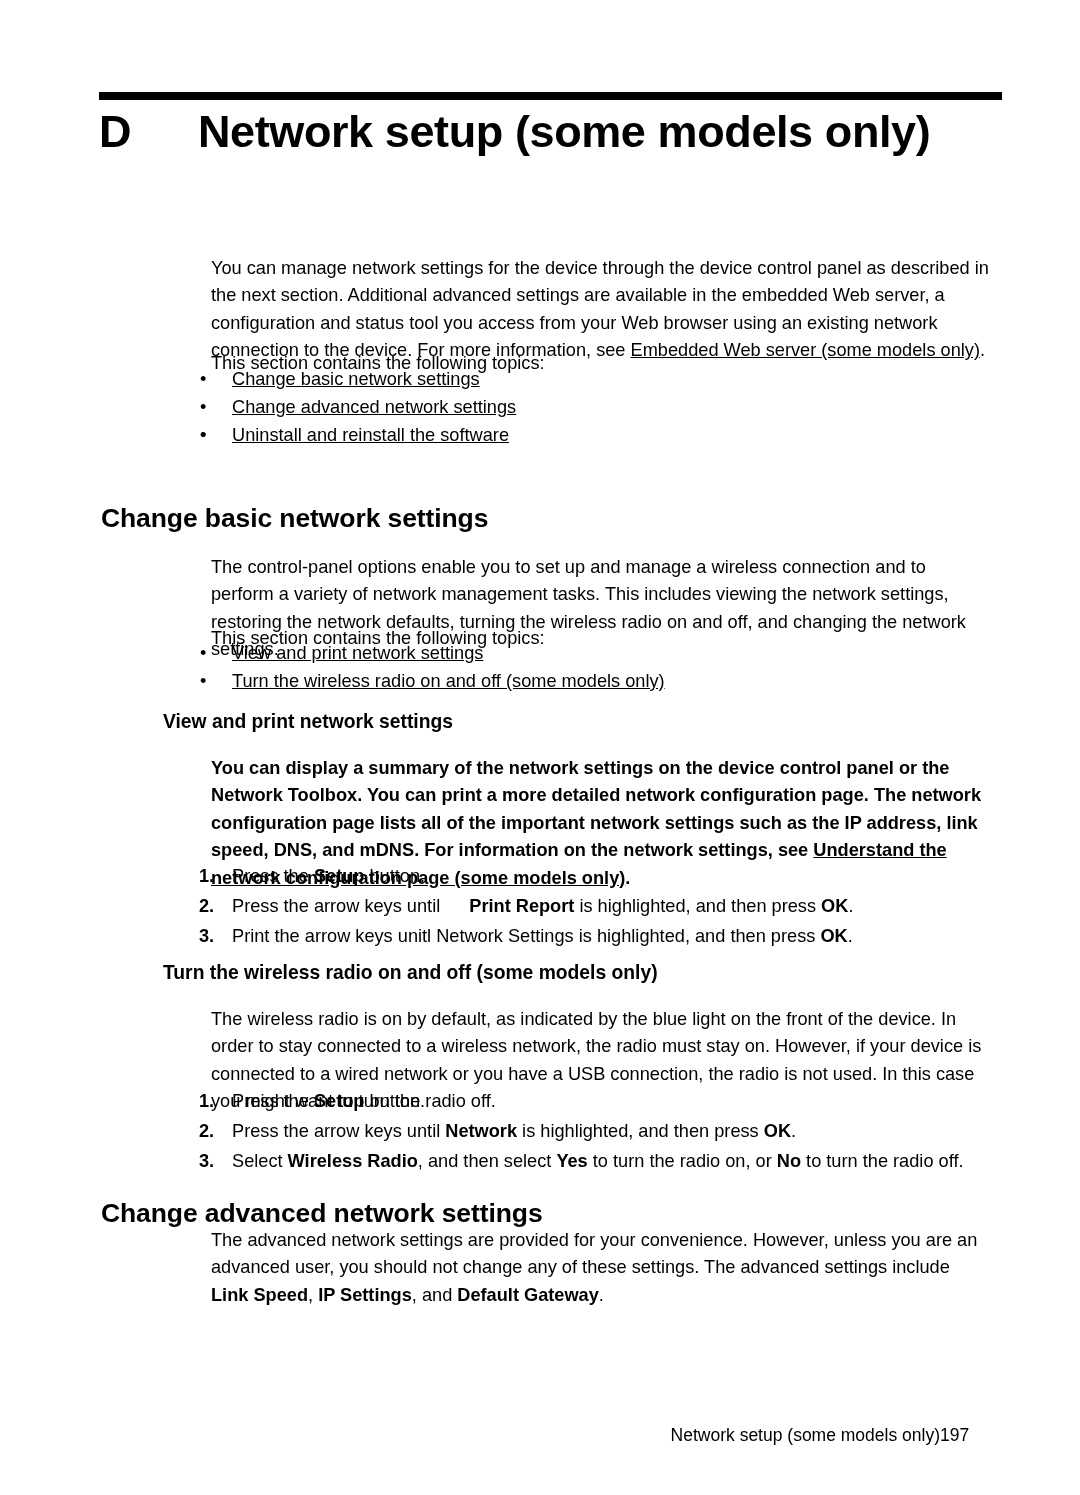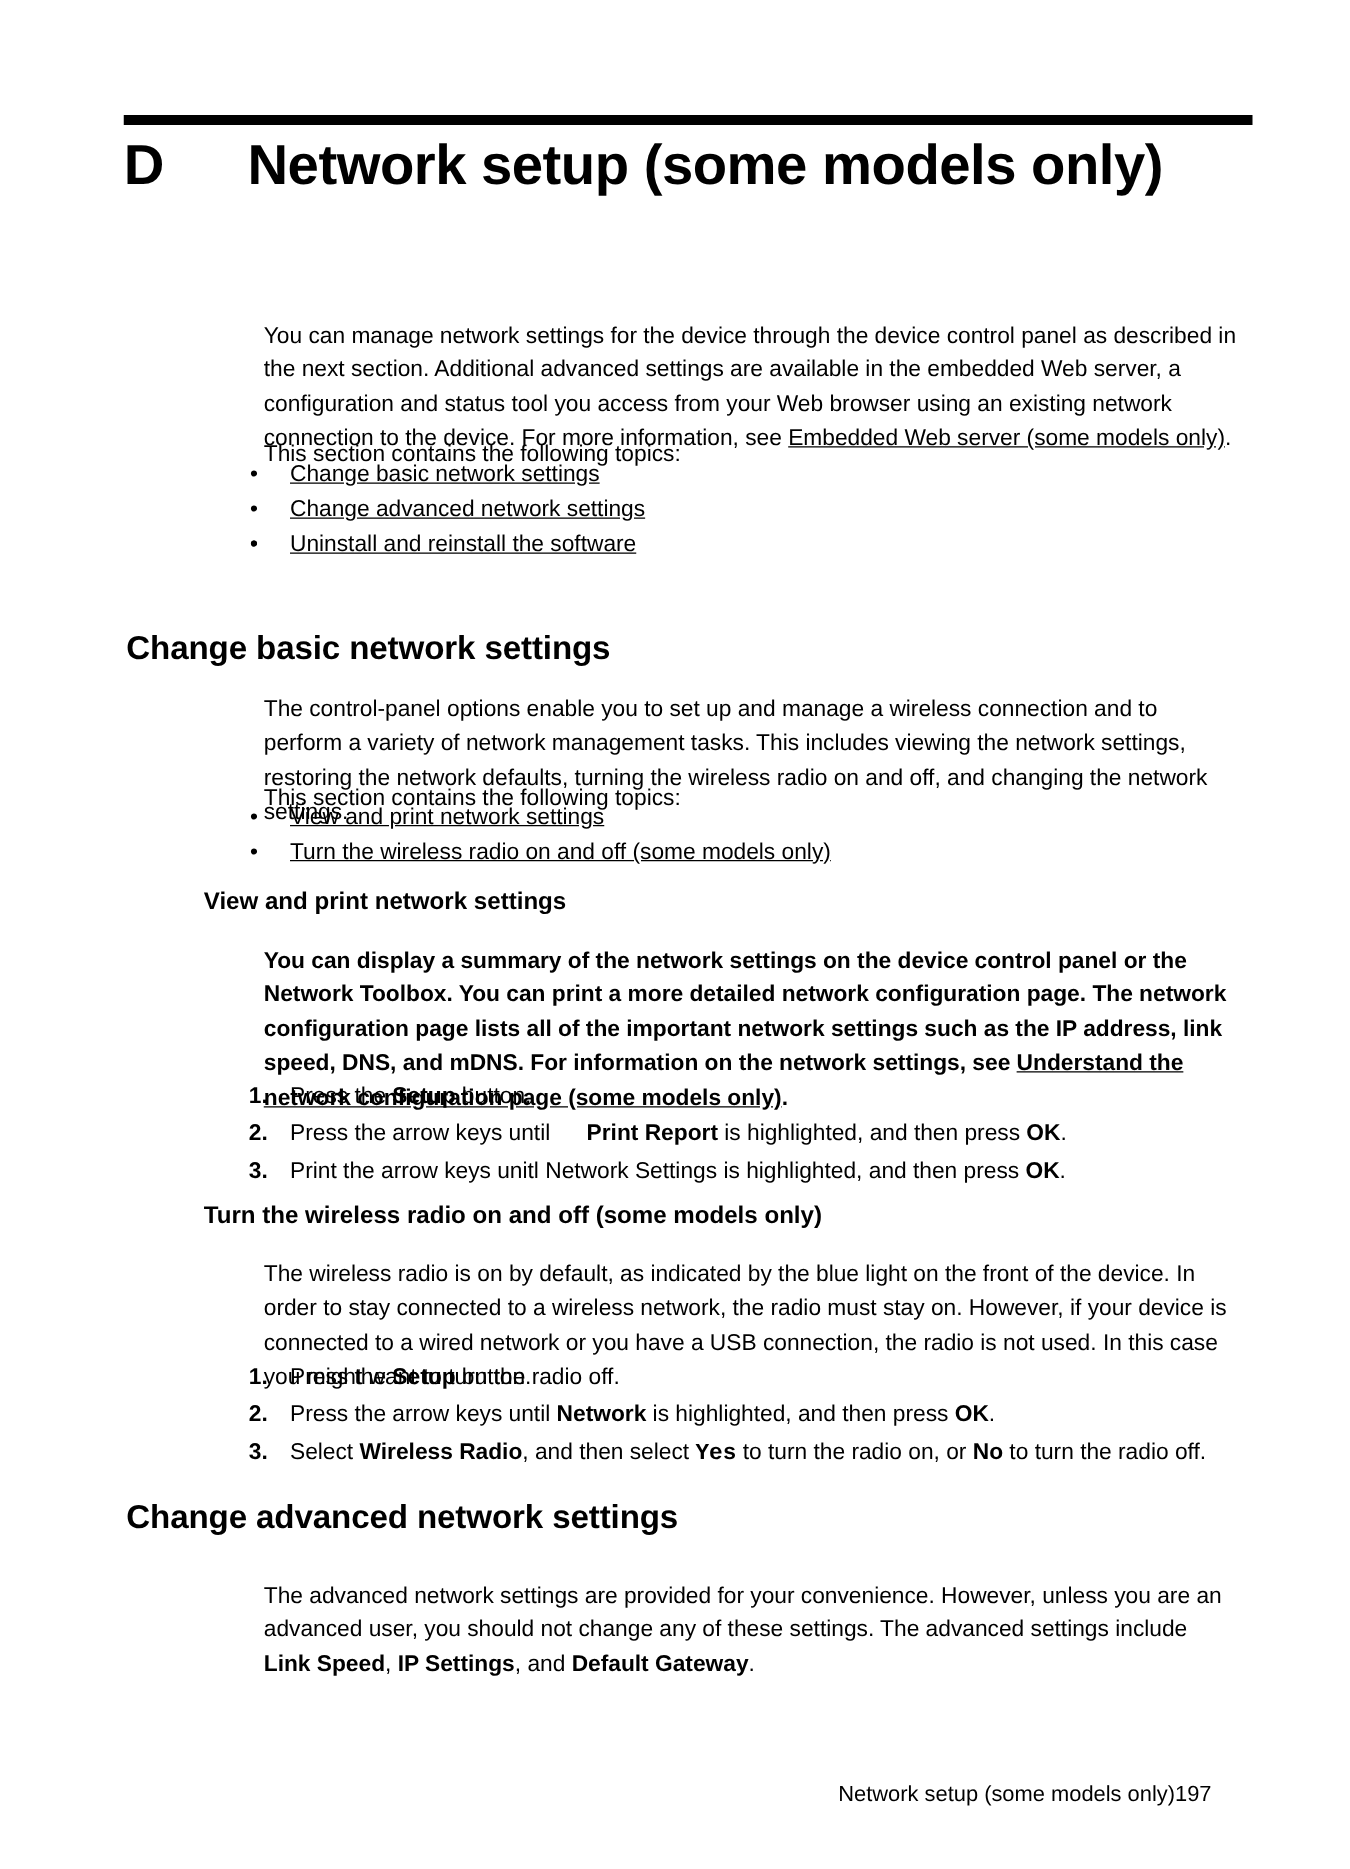--- a/index.html
+++ b/index.html
@@ -216,25 +216,25 @@
   <h2 class="h2" style="top:960px;">Turn the wireless radio on and off (some models only)</h2>
 
   <div class="body-col" style="top:994px;">
     <p class="para">The wireless radio is on by default, as indicated by the blue light on the front of the device. In order to stay connected to a wireless network, the radio must stay on. However, if your device is connected to a wired network or you have a USB connection, the radio is not used. In this case you might want to turn the radio off.</p>
   </div>
 
   <div class="body-col" style="top:1087px;">
     <ol class="steps">
       <li><span class="step-num">1.</span><span class="step-body"><span>Press the </span><span style="font-weight: bold;">Setup</span><span> button.</span></span></li>
       <li><span class="step-num">2.</span><span class="step-body"><span>Press the arrow keys until </span><span style="font-weight: bold;">Network</span><span> is highlighted, and then press </span><span style="font-weight: bold;">OK</span><span>.</span></span></li>
-      <li><span class="step-num">3.</span><span class="step-body"><span>Select </span><span style="font-weight: bold;">Wireless Radio</span><span>, and then select </span><span style="font-weight: bold; font-family: Liberation Mono, monospace;">Yes</span><span> to turn the radio on, or </span><span style="font-weight: bold;">No</span><span> to turn the radio off.</span></span></li>
+      <li><span class="step-num">3.</span><span class="step-body"><span>Select </span><span style="font-weight: bold;">Wireless Radio</span><span>, and then select </span><span style="font-weight: bold;">Yes</span><span> to turn the radio on, or </span><span style="font-weight: bold;">No</span><span> to turn the radio off.</span></span></li>
     </ol>
   </div>
 
   <h1 class="h1" style="top:1197px;">Change advanced network settings</h1>
 
-  <div class="body-col" style="top:1251px;">
+  <div class="body-col" style="top:1215px;">
     <p class="para"><span>The advanced network settings are provided for your convenience. However, unless you are an advanced user, you should not change any of these settings. The advanced settings include </span><span style="font-weight: bold;">Link Speed</span><span>, </span><span style="font-weight: bold;">IP Settings</span><span>, and </span><span style="font-weight: bold;">Default Gateway</span><span>.</span></p>
   </div>
 
   <div class="footer"><span>Network setup (some models only)</span><span class="page-num">197</span></div>
 
 </div>
 
 </body></html>

